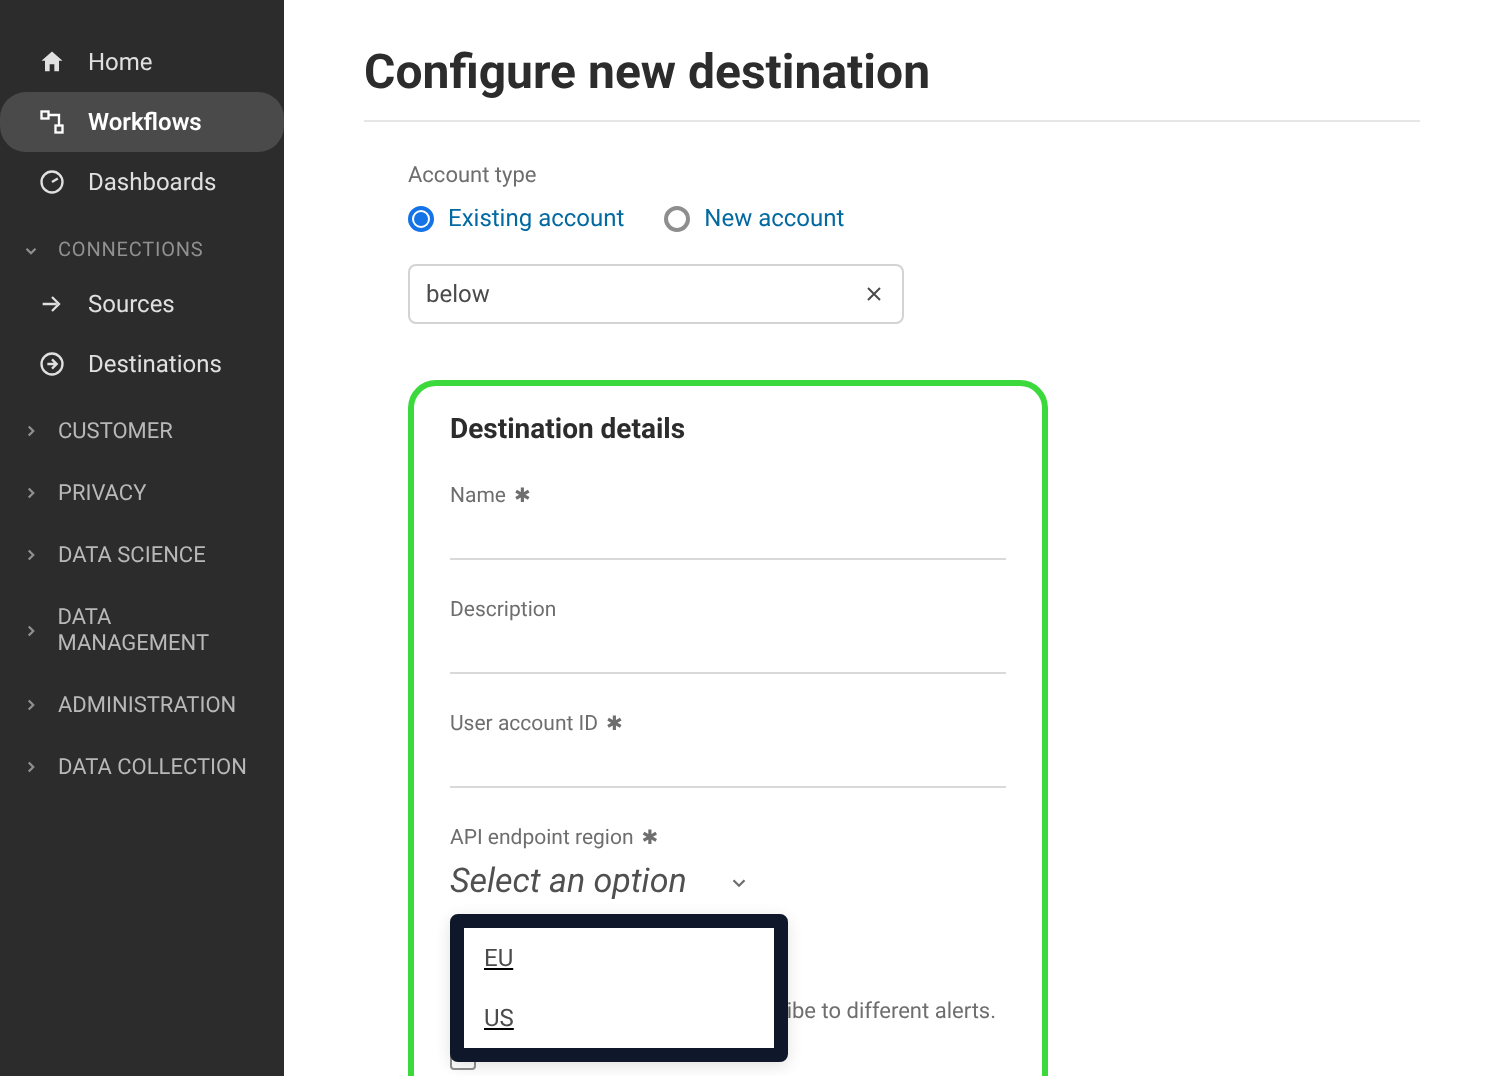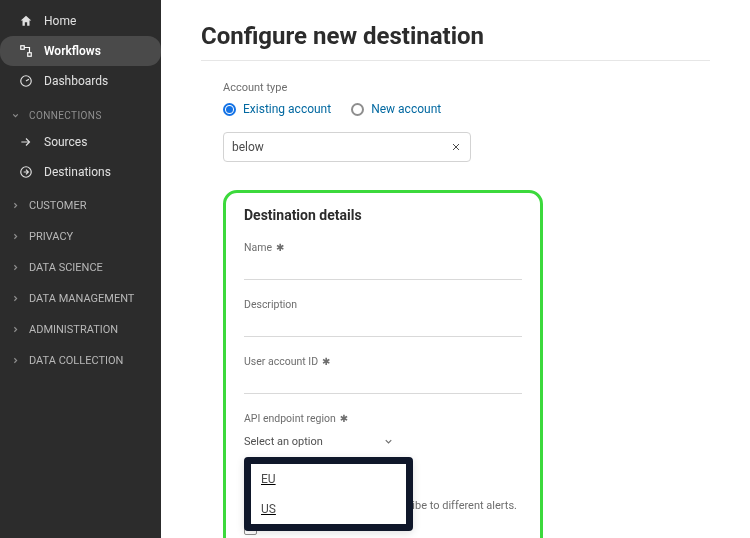--- a/index.html
+++ b/index.html
@@ -1,17 +1,17 @@
 <!DOCTYPE html>
 <html><head>
 <meta charset="utf-8">
 <style>
 * { margin: 0; padding: 0; box-sizing: border-box; font-family: -apple-system, BlinkMacSystemFont, "Segoe UI", Roboto, sans-serif; }
 body { display: flex; width: 750px; height: 538px; background: #fff; overflow: hidden; }
-.sidebar { width: 161px; background: #2c2c2c; color: #e0e0e0; font-size: 12px; padding-top: 6px; flex-shrink: 0; }
+.sidebar { width: 142px; background: #2c2c2c; color: #e0e0e0; font-size: 12px; padding-top: 16px; flex-shrink: 0; }
 .side-item { display: flex; align-items: center; padding: 7px 10px 7px 18px; cursor: pointer; }
 .side-item.active { background: #4a4a4a; border-radius: 13px; }
 .side-item .icon { width: 16px; height: 16px; margin-right: 10px; display: flex; align-items: center; justify-content: center; }
 .side-section { display: flex; align-items: center; padding: 6px 10px 6px 11px; color: #909090; font-size: 10px; letter-spacing: 0.4px; cursor: pointer; margin-top: 8px; }
 .side-section .chev { width: 12px; margin-right: 6px; display: flex; align-items: center; }
 .side-sub { display: flex; align-items: center; padding: 6px 10px 6px 11px; color: #b8b8b8; font-size: 11px; cursor: pointer; margin-top: 6px; }
 .side-sub .chev { width: 12px; margin-right: 6px; display: flex; align-items: center; }
 .main { flex: 1; padding: 22px 40px; overflow: hidden; }
 h1 { font-size: 24px; font-weight: 700; color: #2c2c2c; margin-bottom: 10px; }
 .hr { border: none; border-top: 1px solid #e6e6e6; margin-bottom: 20px; }
@@ -22,21 +22,21 @@
 .radio .dot { width: 13px; height: 13px; border-radius: 50%; border: 2px solid #8e8e8e; margin-right: 7px; position: relative; }
 .radio.checked .dot { border-color: #1473e6; }
 .radio.checked .dot::after { content: ""; position: absolute; width: 7px; height: 7px; background: #1473e6; border-radius: 50%; top: 1px; left: 1px; }
 .searchbox { display: flex; align-items: center; width: 248px; height: 30px; border: 1px solid #d3d3d3; border-radius: 4px; padding: 0 8px; font-size: 12px; color: #4b4b4b; justify-content: space-between; }
 .card { margin-top: 28px; width: 320px; border: 3px solid #3cd93c; border-radius: 14px; padding: 14px 18px; position: relative; }
 .card h2 { font-size: 14px; font-weight: 700; color: #2c2c2c; margin-bottom: 18px; }
 .field-label { font-size: 10.5px; color: #6e6e6e; margin-bottom: 4px; display: flex; align-items: center; gap: 4px; }
 .asterisk { font-size: 10px; color: #6e6e6e; }
 .field-line { border-bottom: 1px solid #d9d9d9; height: 22px; margin-bottom: 18px; }
 .select-row { display: flex; align-items: center; justify-content: space-between; height: 24px; margin-top: 4px; }
-.select-placeholder { font-size: 11px; color: #505050; }
+.select-placeholder { font-size: 17px; color: #505050; font-style: italic; }
 .dropdown { position: absolute; background: #fff; border: 7px solid #0f172a; border-radius: 4px; box-shadow: 0 2px 8px rgba(0,0,0,0.12); width: 169px; margin-top: 4px; z-index: 5; text-decoration: underline; }
 .dropdown-item { padding: 8px 10px; font-size: 12px; color: #4b4b4b; cursor: pointer; }
 .alert-text { font-size: 11px; color: #6e6e6e; margin-top: 46px; }
 .checkbox-row { display: flex; align-items: center; margin-top: 10px; font-size: 12px; color: #2c2c2c; }
 .checkbox { width: 13px; height: 13px; border: 1.5px solid #8e8e8e; border-radius: 2px; margin-right: 8px; }
 svg { display: block; }
 </style>
 </head>
 <body>
 

